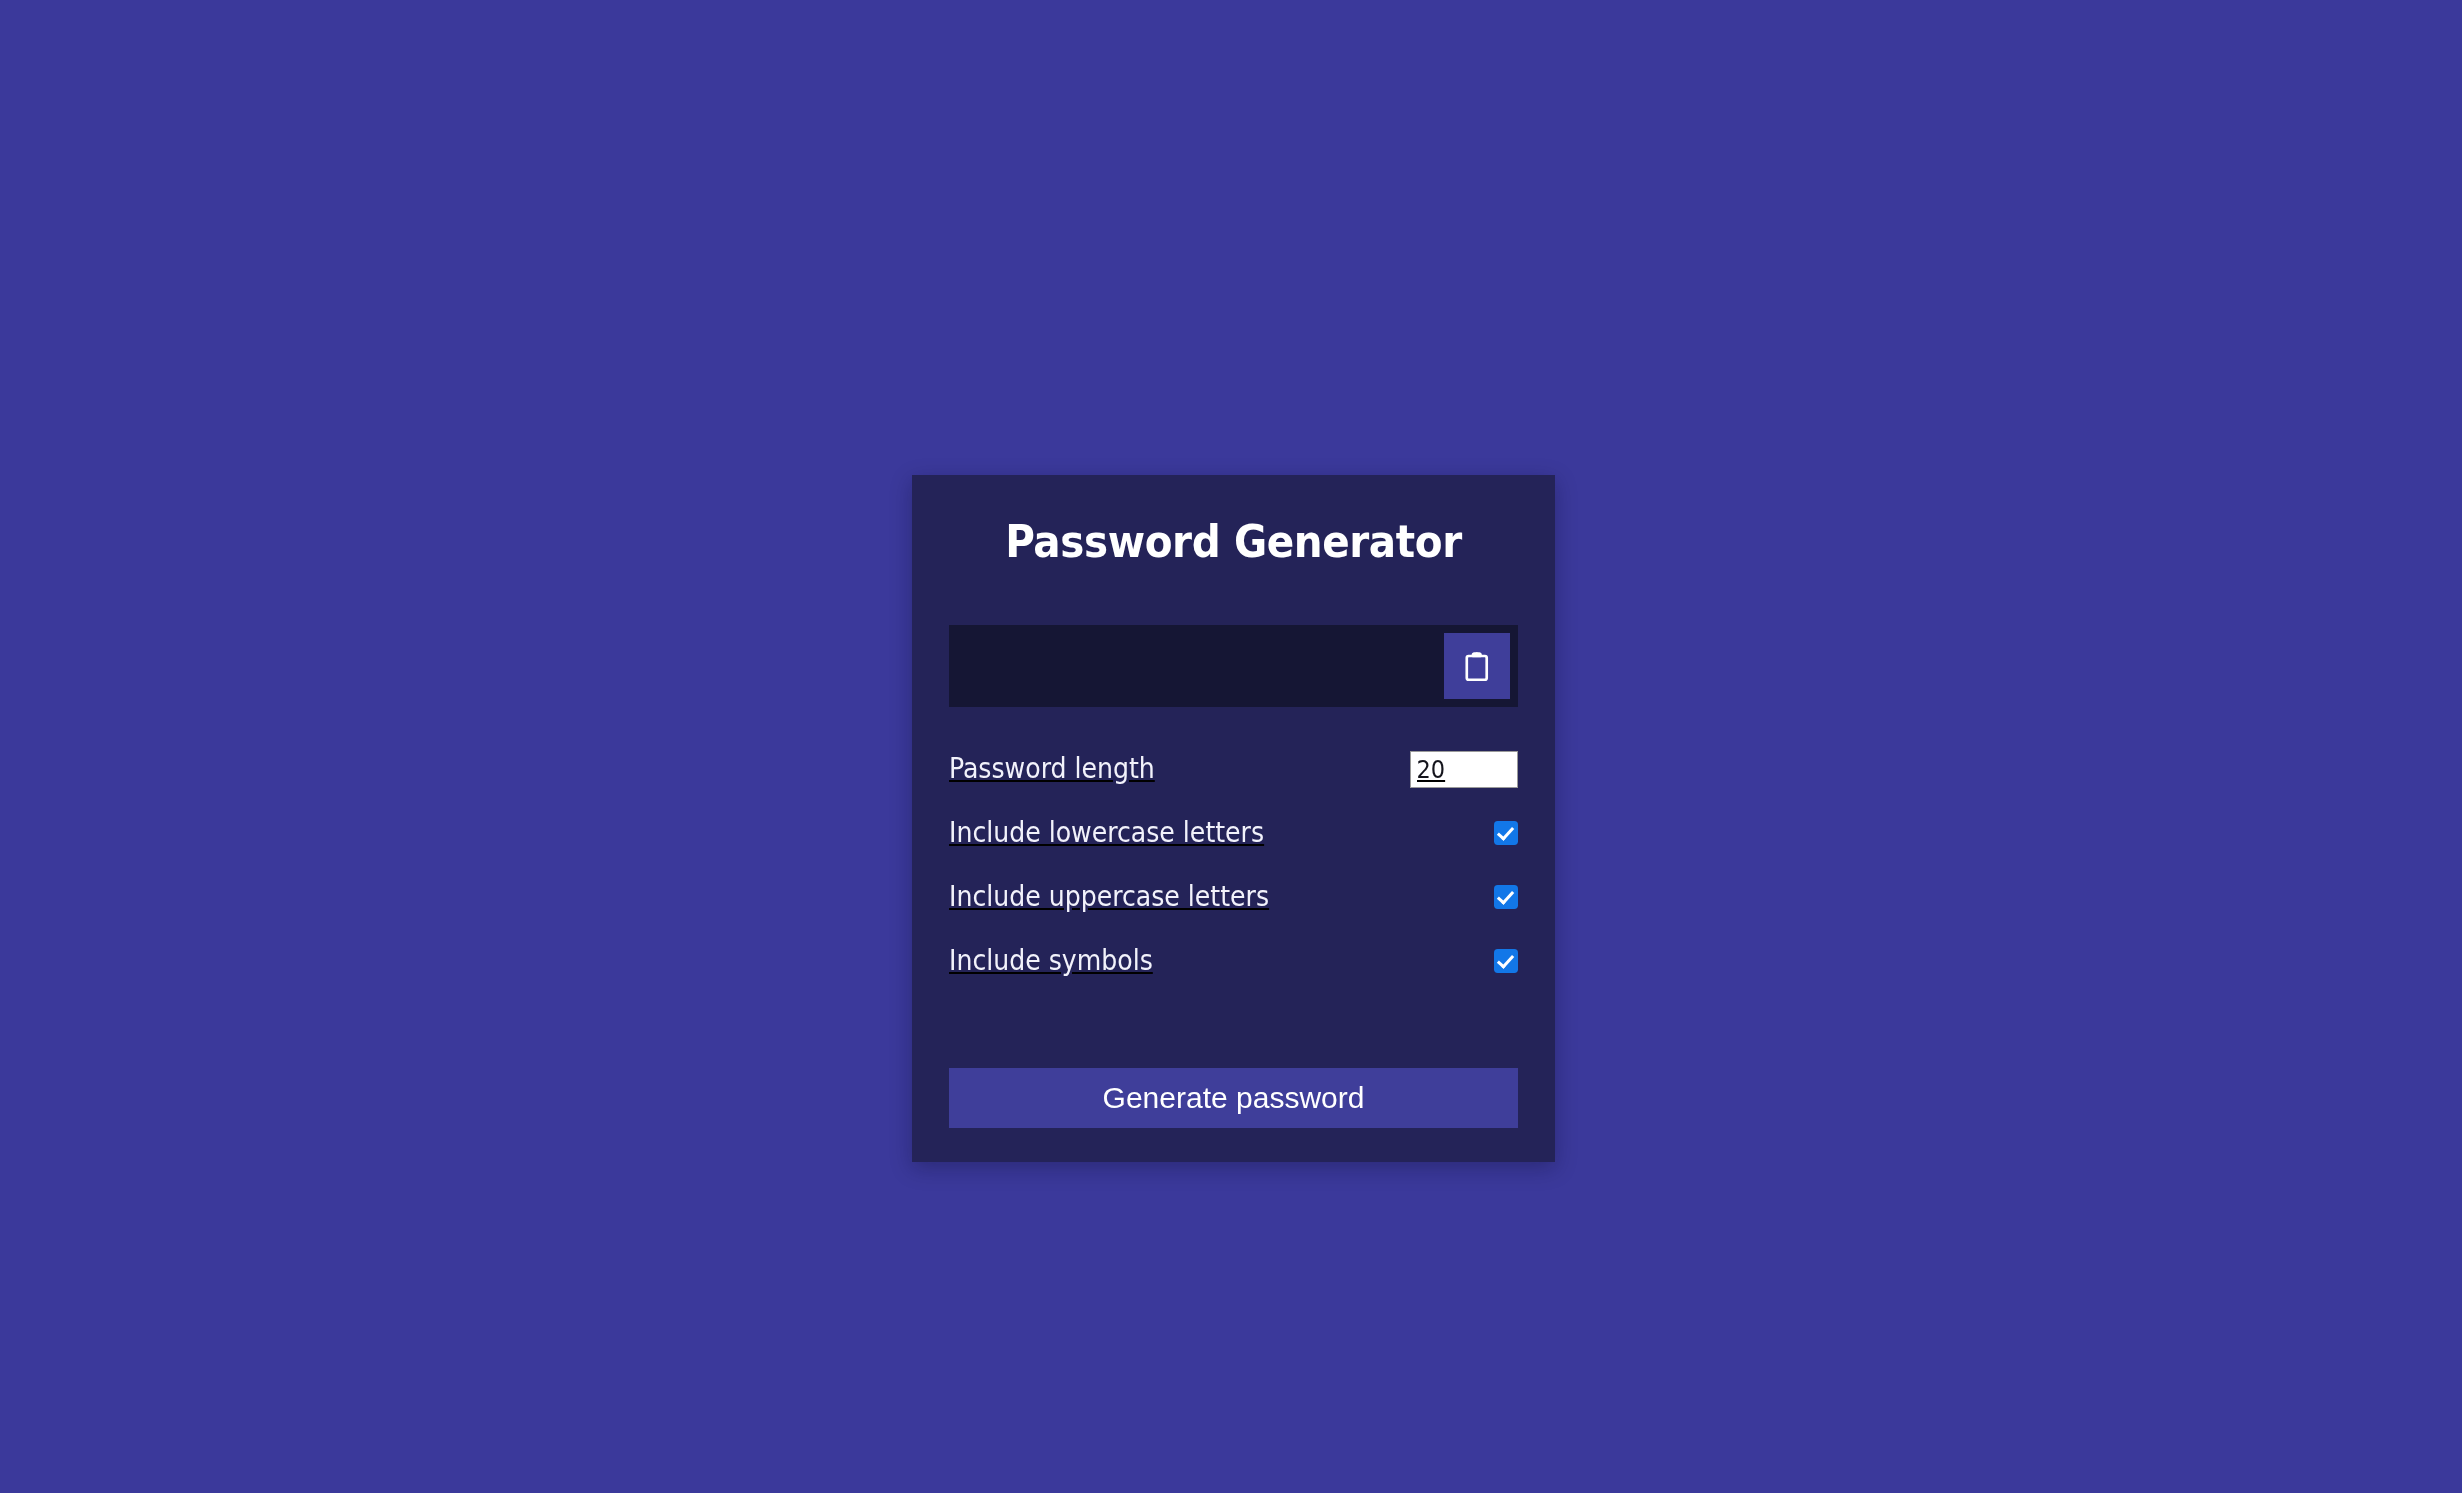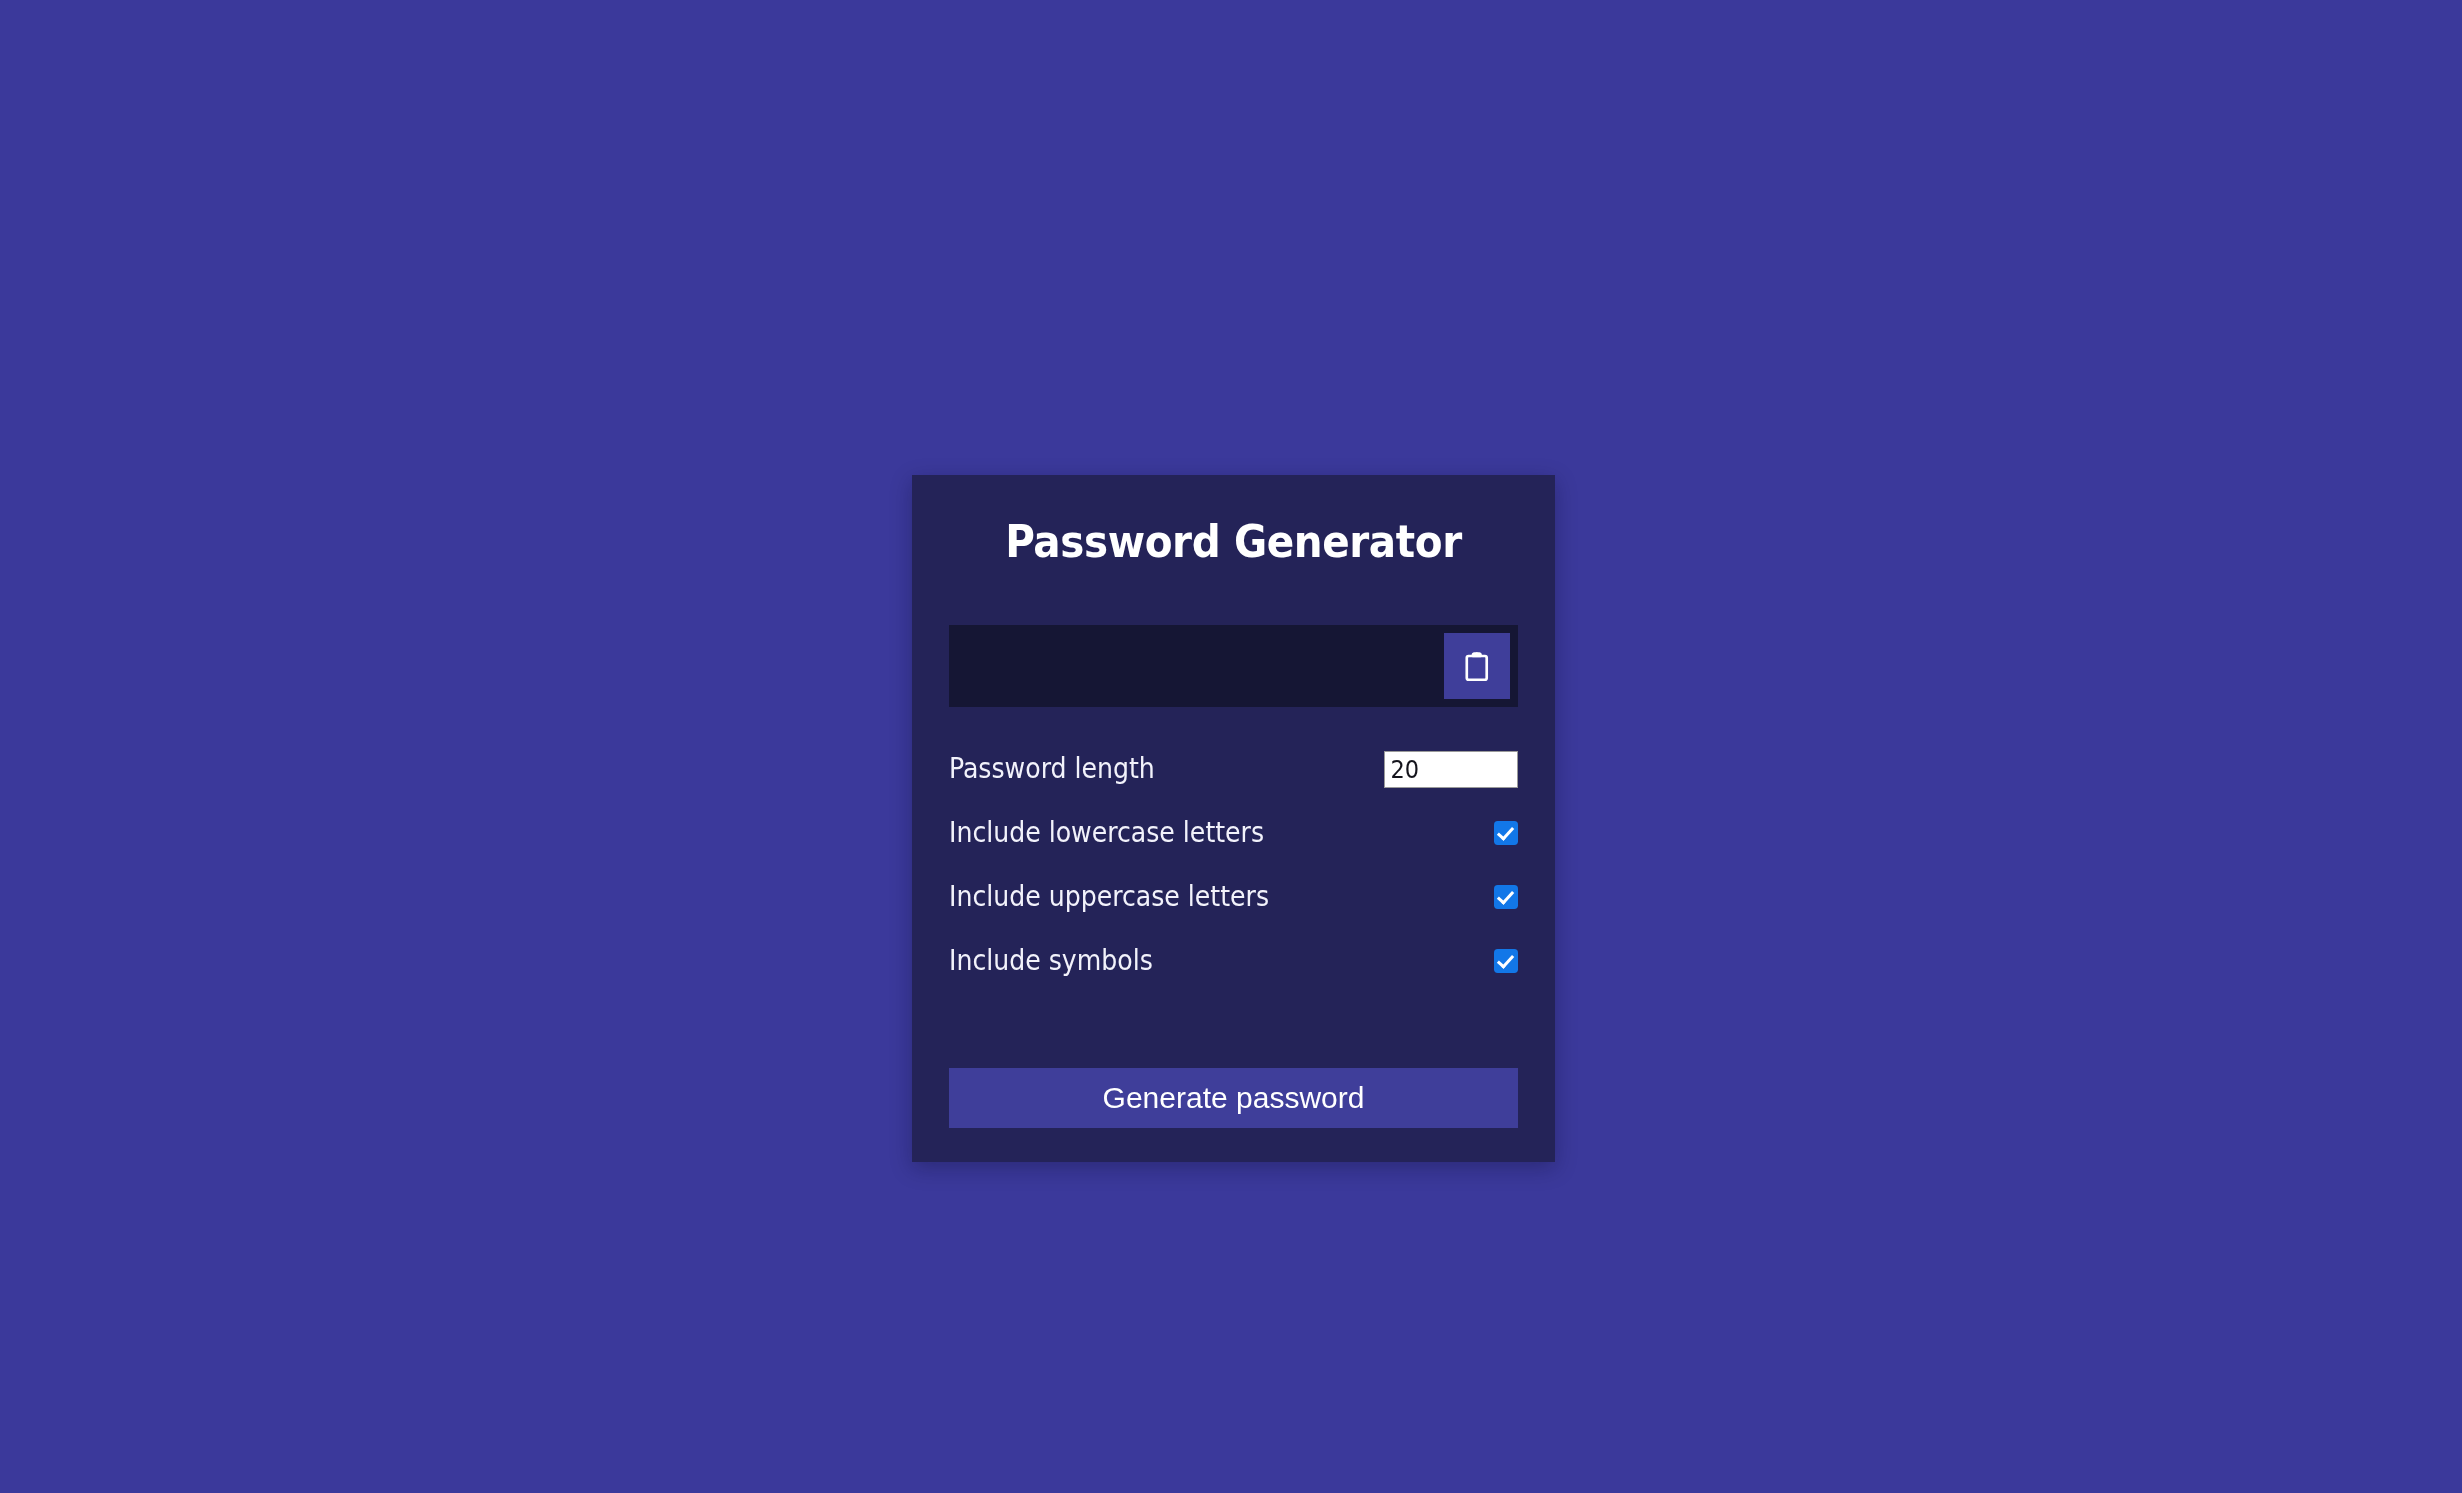--- a/index.html
+++ b/index.html
@@ -91,33 +91,34 @@
     position: absolute;
     left: 37px;
     top: 262px;
     width: 569px;
   }
   .opt-row {
     display: flex;
     align-items: center;
     justify-content: space-between;
     height: 64px;
+    text-decoration: underline;
   }
   .opt-label {
     color: #f2f2fb;
     font-family: "DejaVu Sans", sans-serif;
     font-stretch: condensed;
     font-weight: 400;
     font-size: 28px;
     line-height: 1;
     white-space: nowrap;
   }
 
   .len-input {
-    width: 134px;
+    width: 108px;
     height: 37px;
     background: #ffffff;
     border: 0.9px solid #9a9a9a;
     color: #14141c;
     font-family: "DejaVu Sans", sans-serif;
     font-stretch: condensed;
     font-size: 25px;
     padding: 0 5.5px;
     line-height: 35px;
     outline: none;

